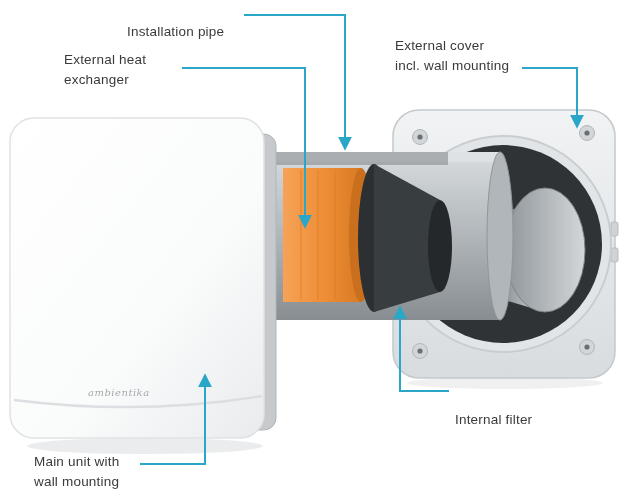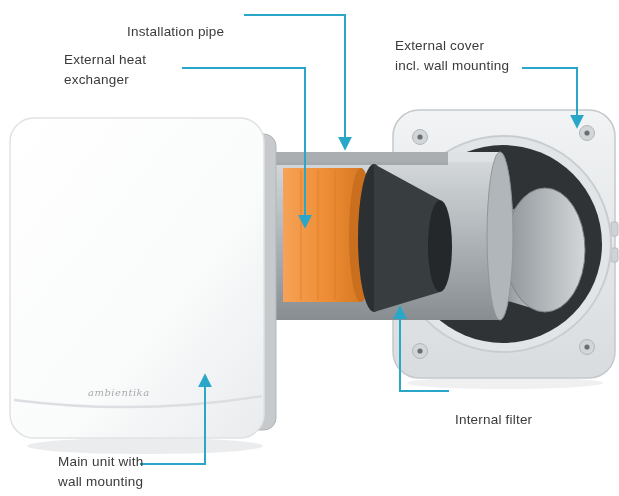--- a/index.html
+++ b/index.html
@@ -123,16 +123,16 @@
   <div class="label" style="left:127px;top:22px;">Installation pipe</div>
 
   <div class="label" style="left:64px;top:50px;">External heat
 exchanger</div>
 
   <div class="label" style="left:395px;top:36px;">External cover
 incl. wall mounting</div>
 
   <div class="label" style="left:455px;top:383px;margin-top:27px;">Internal filter</div>
 
-  <div class="label" style="left:34px;top:452px;margin-left:24px;">Main unit with
+  <div class="label" style="left:34px;top:452px;">Main unit with
 wall mounting</div>
 
 </div>
 
 </body></html>

